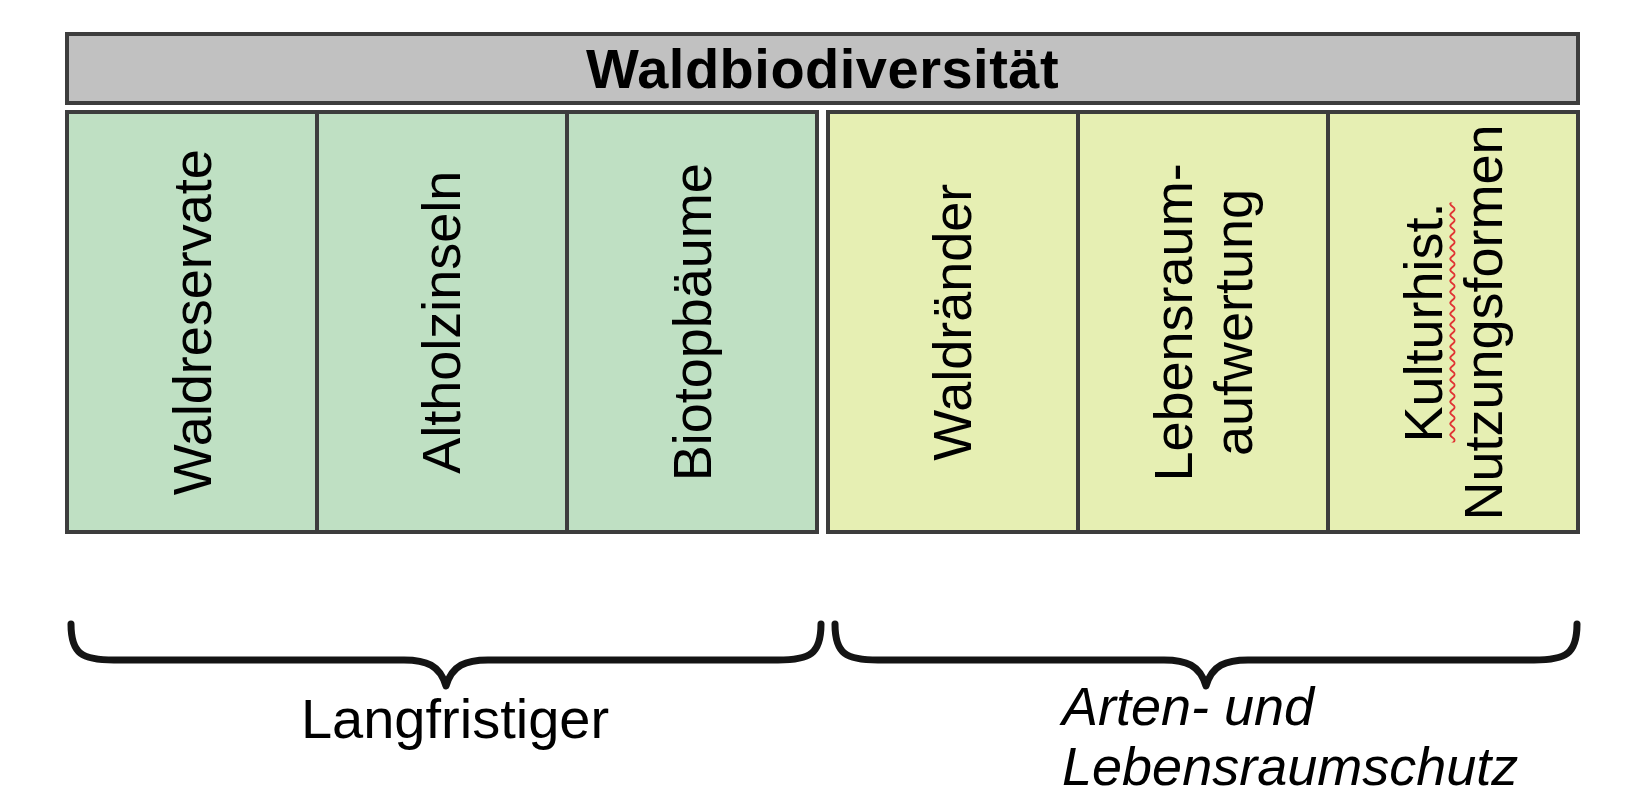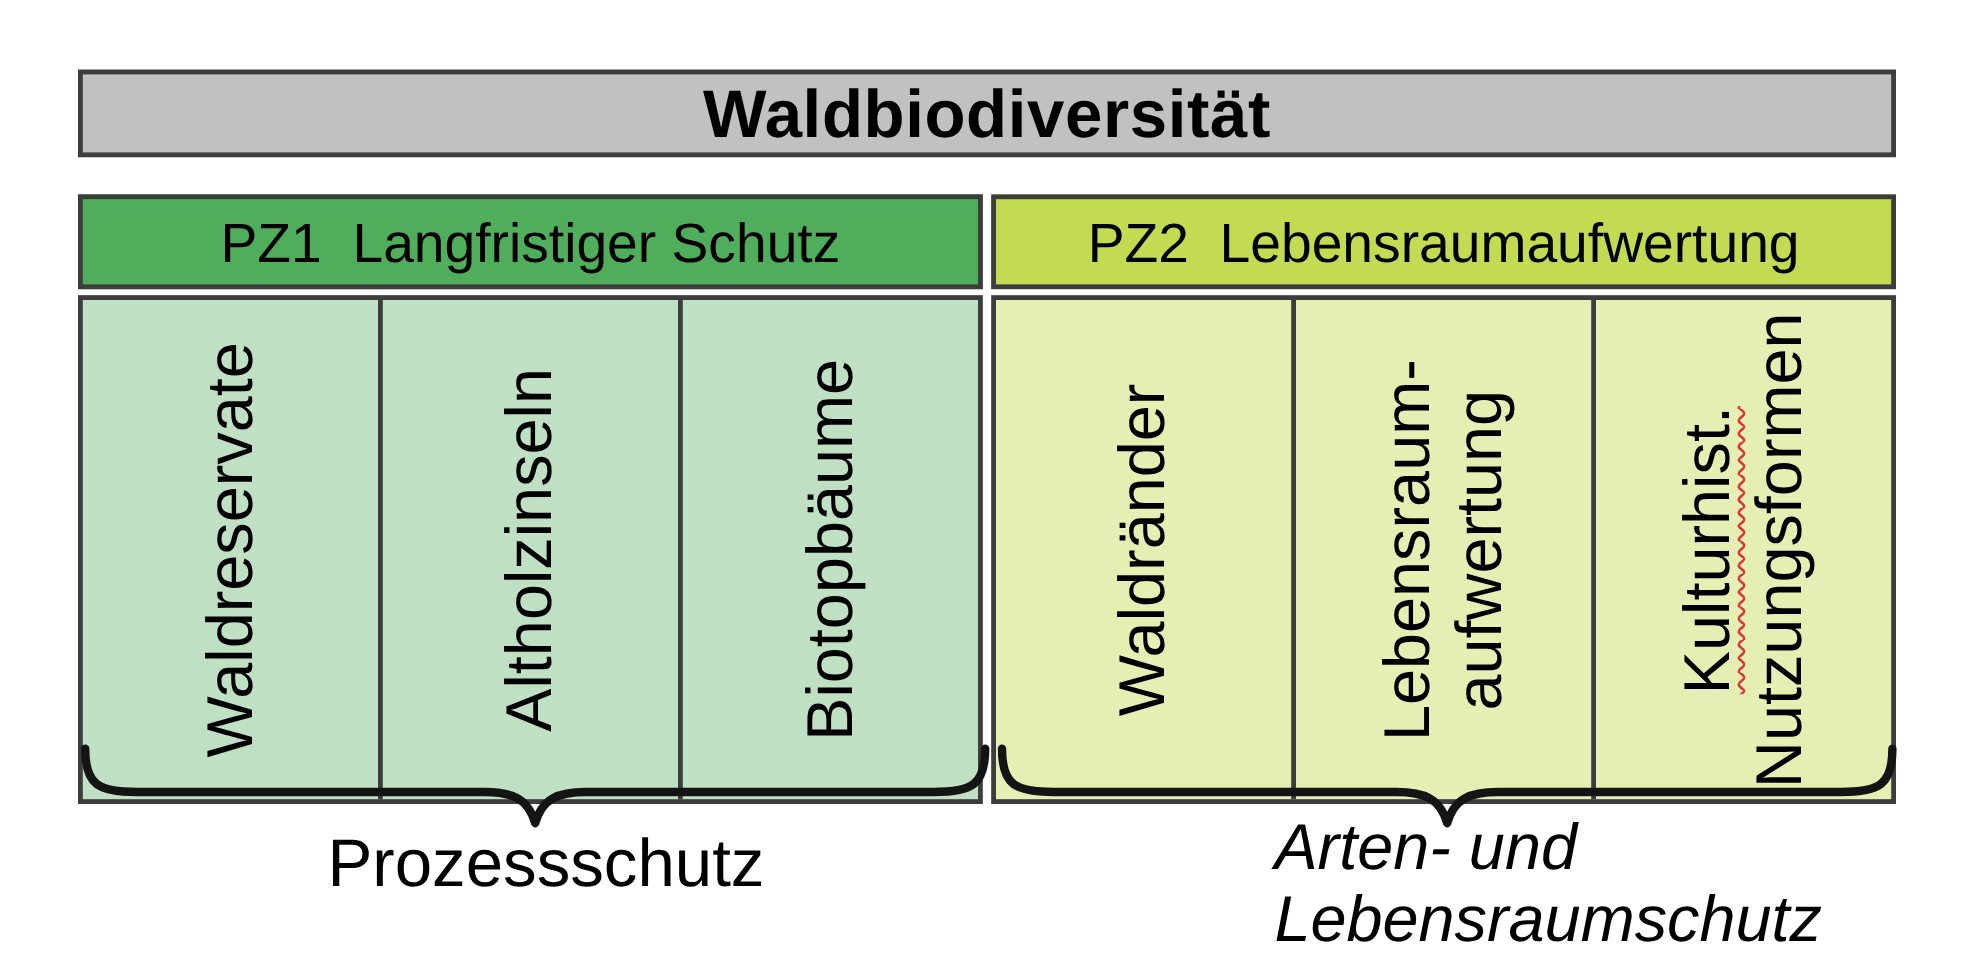--- a/index.html
+++ b/index.html
@@ -1,21 +1,21 @@
 <!DOCTYPE html>
 <html><head>
 <meta charset="utf-8">
 <style>
   html,body{margin:0;padding:0;background:#ffffff;}
   .stage{
     position:relative;width:1652px;height:805px;background:#ffffff;overflow:hidden;
     font-family:"Liberation Sans", sans-serif;color:#000;
   }
   .tbl{position:absolute;left:65px;top:32px;width:1515px;}
-  .box{border:4px solid #3d3d3d;box-sizing:border-box;display:flex;align-items:center;justify-content:center;margin-top:26px;}
+  .box{border:4px solid #3d3d3d;box-sizing:border-box;display:flex;align-items:center;justify-content:center;}
   .hdr{height:73px;background:#c1c1c1;font-size:56px;font-weight:bold;letter-spacing:.5px;}
   .pzrow{display:flex;gap:7px;margin-top:5px;}
   .pz{flex:1;height:79px;font-size:46px;white-space:pre;}
   .pz1{background:#50ad5b;}
   .pz2{background:#c3db52;}
   .cellrow{display:flex;gap:7px;margin-top:5px;}
   .grp{flex:1;height:424px;border:4px solid #3d3d3d;box-sizing:border-box;display:flex;}
   .grp1{background:#bfe0c3;}
   .grp2{background:#e6efb3;}
   .cell{flex:1;position:relative;}
@@ -35,24 +35,20 @@
   .lbl-right{position:absolute;left:1062px;top:676px;font-size:54px;line-height:60px;white-space:pre-line;text-align:left;font-style:italic;}
 </style>
 </head>
 <body>
 
 <div class="stage">
 
   <div class="tbl">
     <div class="box hdr">Waldbiodiversität</div>
 
-    <div class="pzrow">
-      <div class="box pz pz1">PZ1  Langfristiger Schutz</div>
-      <div class="box pz pz2">PZ2  Lebensraumaufwertung</div>
-    </div>
 
     <div class="cellrow">
       <div class="grp grp1">
         <div class="cell">
           <div class="vwrap">
               <div class="vtext"><span>Waldreservate</span></div>
             </div>
         </div>
         <div class="cell">
           <div class="vwrap">
@@ -92,17 +88,17 @@
     </div>
   </div>
 
   <svg class="brace" style="left:66px;top:618px" width="760" height="72" viewBox="0 0 760 72">
     <path d="M5,6 C5,36 16,42 48,42 L338,42 C360,42 374,47 380,68 C386,47 400,42 422,42 L712,42 C744,42 755,36 755,6"></path>
   </svg>
   <svg class="brace" style="left:830px;top:618px" width="752" height="72" viewBox="0 0 752 72">
     <path d="M5,6 C5,36 16,42 48,42 L334,42 C356,42 370,47 376,68 C382,47 396,42 418,42 L704,42 C736,42 747,36 747,6"></path>
   </svg>
 
-  <div class="lbl-left">Prozessschutz</div>
+  <div class="lbl-left">Langfristiger</div>
   <div class="lbl-right">Arten- und
 Lebensraumschutz</div>
 
 </div>
 
 </body></html>

